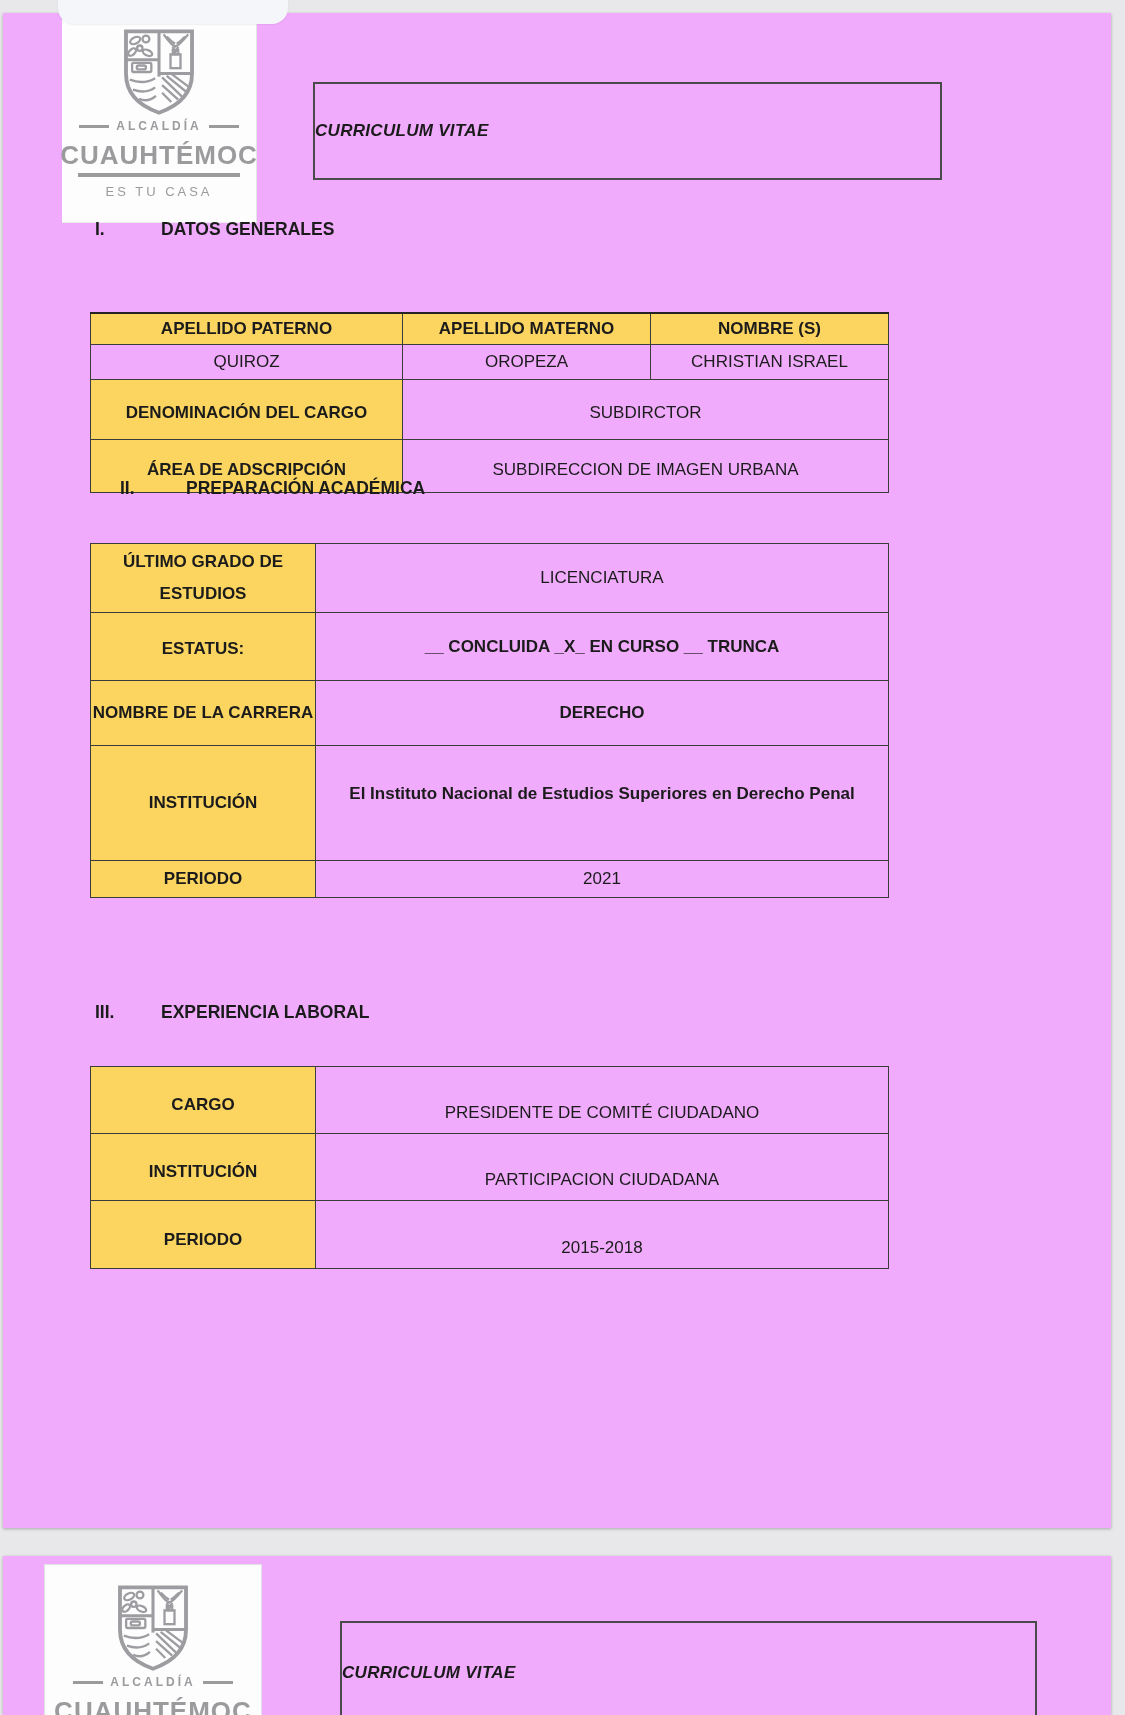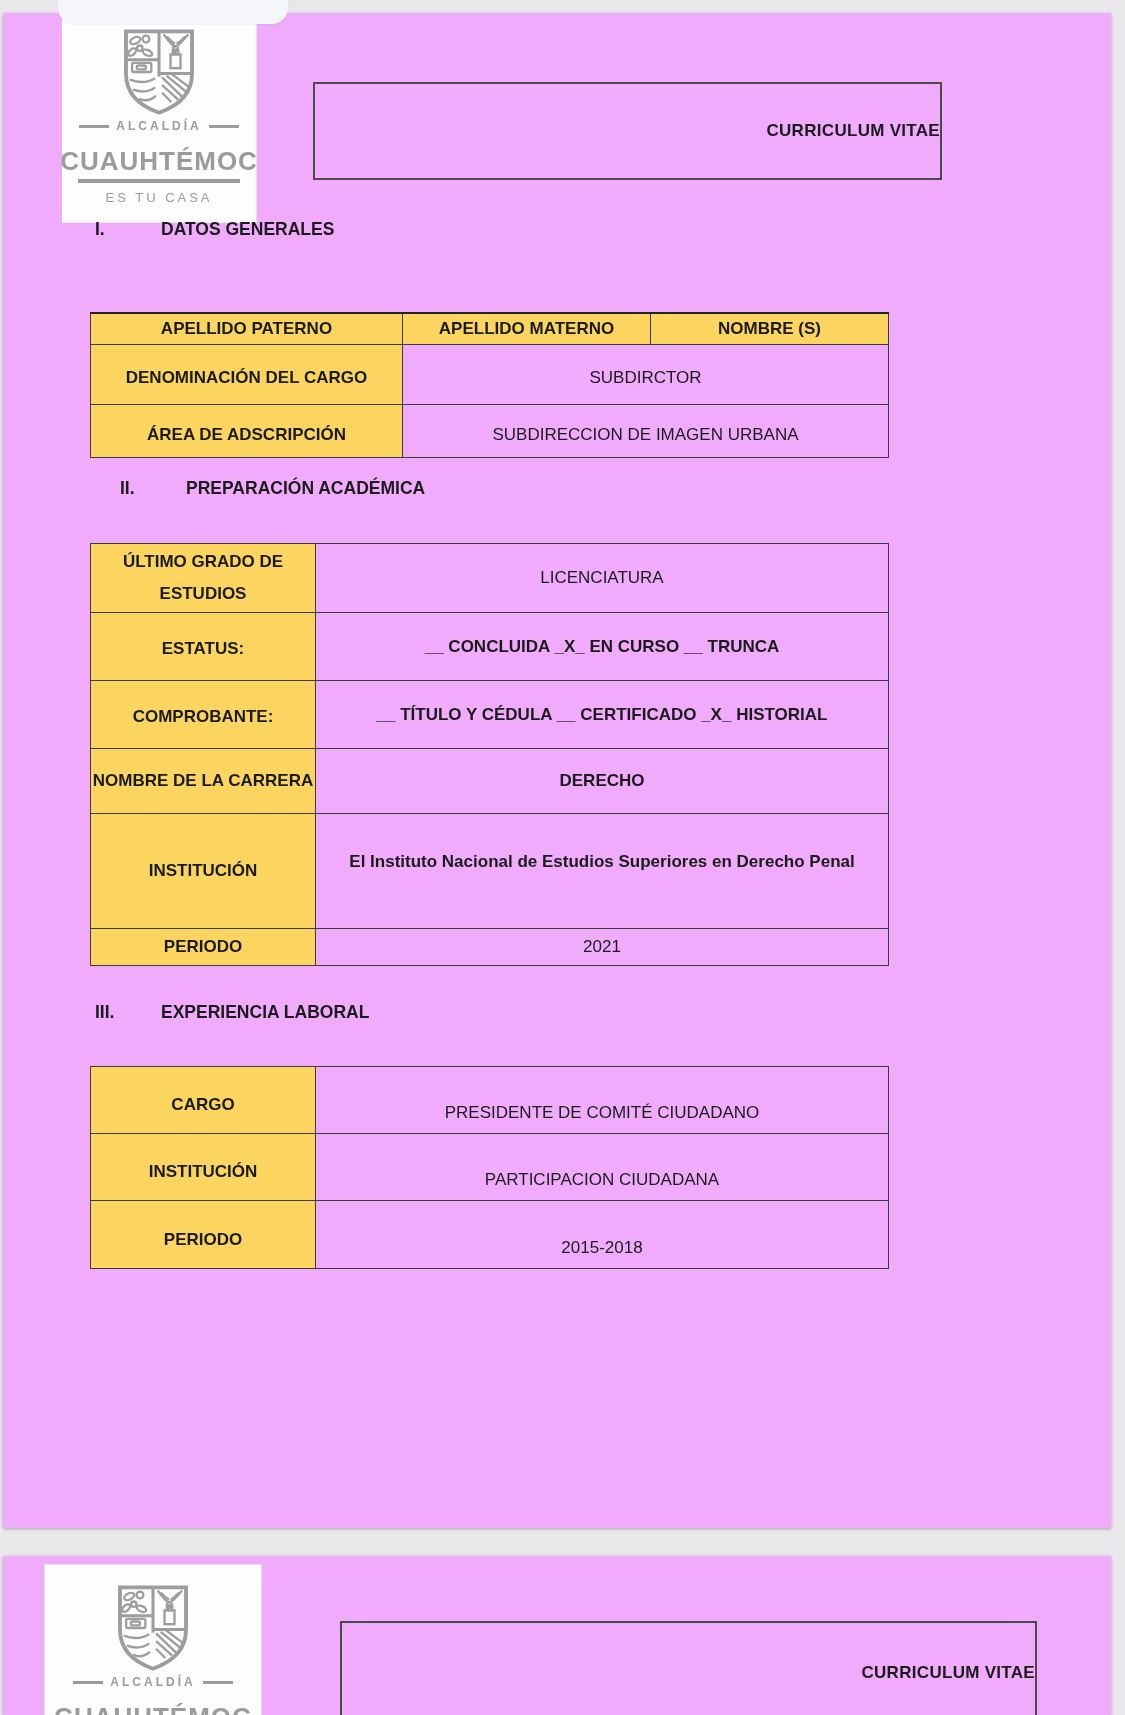--- a/index.html
+++ b/index.html
@@ -25,28 +25,28 @@
     border-right:1px solid #e4e4e8;border-bottom:1px solid #eeeef1;
     display:flex;flex-direction:column;align-items:center;
     color:#9b9b9e;
   }
   #page1 .logo-card{left:59px;top:-6px;width:194px;height:193px;padding-top:22px;}
   #page2 .logo-card{left:41px;top:8px;width:216px;height:200px;padding-top:20px;border:1px solid #e2e2e6;}
   .shield{width:104px;height:86px;color:#9d9da1;}
   .alc-row{display:flex;align-items:center;gap:7px;margin-top:4px;}
   .alc-row .bar{width:30px;height:3px;background:#9b9b9e;}
   .alc-text{font-size:12px;letter-spacing:3px;font-weight:600;}
-  .cua-text{font-size:26px;font-weight:700;letter-spacing:1px;margin-top:15px;line-height:1;}
+  .cua-text{font-size:26px;font-weight:700;letter-spacing:1px;margin-top:9px;line-height:1;}
   .cua-rule{width:162px;height:4px;background:#9b9b9e;margin-top:5px;}
   .tagline{font-size:13px;letter-spacing:3px;margin-top:7px;}
   
   .cv-box{
     position:absolute;border:2px solid #4a4a4a;display:flex;
-    align-items:center;justify-content:flex-end;
-    font-weight:700;font-size:17px;letter-spacing:.3px;
+    align-items:center;justify-content:flex-start;
+    font-weight:700;font-size:17px;letter-spacing:.3px;font-style:italic;
   }
   #page1 .cv-box{left:310px;top:69px;width:625px;height:94px;}
   #page2 .cv-box{left:337px;top:65px;width:697px;height:200px;align-items:flex-start;padding-top:40px;box-sizing:border-box;}
   
   .sec{position:absolute;left:92px;display:flex;font-weight:700;font-size:17.5px;}
   .sec .num{width:66px;}
   
   table.t{position:absolute;left:87px;width:798px;border-collapse:collapse;table-layout:fixed;font-size:17px;}
   table.t td{border:1px solid #3c3c3c;text-align:center;vertical-align:middle;padding:2px 0;box-sizing:border-box;}
   table.t1{top:299px;border-top:2px solid #242424;}
@@ -115,20 +115,25 @@
         <col style="width:312px">
         <col style="width:248px">
         <col style="width:238px">
       </colgroup>
     <tbody>
         <tr style="height:31px">
       <td class="hdr">APELLIDO PATERNO</td>
       <td class="hdr">APELLIDO MATERNO</td>
       <td class="hdr">NOMBRE (S)</td>
     </tr>
+    <tr style="height:35px">
+      <td>QUIROZ</td>
+      <td>OROPEZA</td>
+      <td>CHRISTIAN ISRAEL</td>
+    </tr>
     <tr style="height:60px">
       <td class="lbl vtop pt10" style="line-height:22px">DENOMINACIÓN DEL CARGO</td>
       <td colspan="2" class="vtop pt10">SUBDIRCTOR</td>
     </tr>
     <tr style="height:53px">
       <td class="lbl vtop pt10" style="line-height:22px">ÁREA DE ADSCRIPCIÓN</td>
       <td colspan="2" class="vtop pt10">SUBDIRECCION DE IMAGEN URBANA</td>
     </tr>
   </tbody>
     </table>
@@ -144,24 +149,20 @@
         <col style="width:573px">
       </colgroup>
     <tbody>
         <tr style="height:67px">
       <td class="lbl">ÚLTIMO GRADO DE ESTUDIOS</td>
       <td>LICENCIATURA</td>
     </tr>
     <tr style="height:68px">
       <td class="lbl vtop pt6">ESTATUS:</td>
       <td class="bold">__ CONCLUIDA   _X_ EN CURSO   __ TRUNCA</td>
-    </tr>
-    <tr style="height:68px">
-      <td class="lbl vtop pt6">COMPROBANTE:</td>
-      <td class="bold">__ TÍTULO Y CÉDULA   __ CERTIFICADO   _X_ HISTORIAL</td>
     </tr>
     <tr style="height:65px">
       <td class="lbl">NOMBRE DE LA CARRERA</td>
       <td class="bold">DERECHO</td>
     </tr>
     <tr style="height:115px">
       <td class="lbl">INSTITUCIÓN</td>
       <td class="bold pb20"><span class="wrapcap">El Instituto Nacional de Estudios Superiores en Derecho Penal</span></td>
     </tr>
     <tr style="height:37px">

